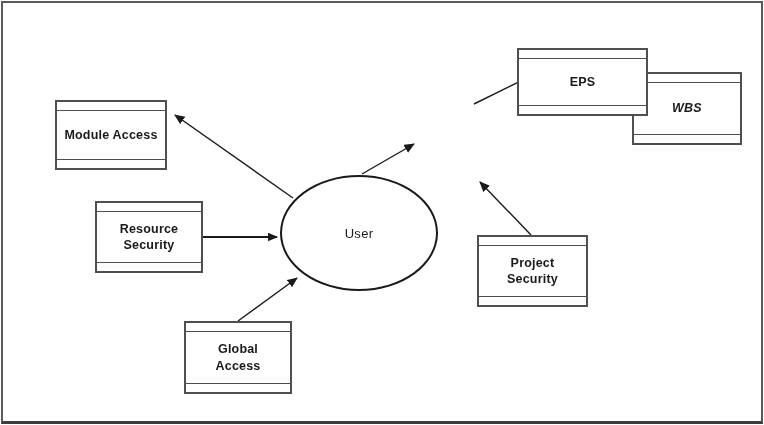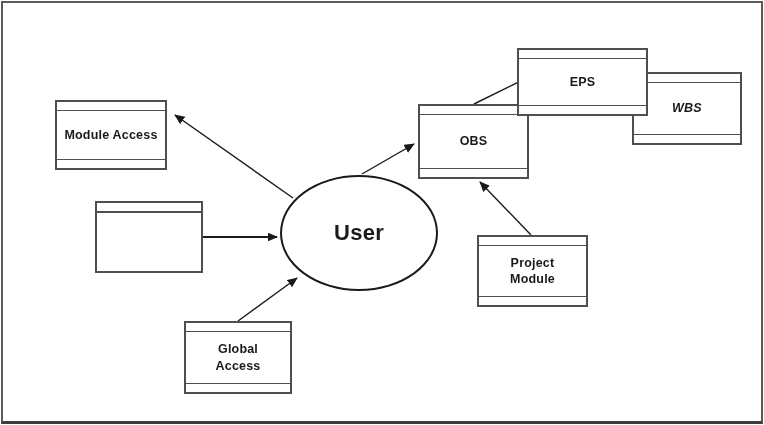--- a/index.html
+++ b/index.html
@@ -66,22 +66,22 @@
   .ellipse-node {
     position: absolute;
     z-index: 2;
     box-sizing: border-box;
     background: #ffffff;
     border: 2px solid #1a1a1a;
     border-radius: 50%;
     display: flex;
     align-items: center;
     justify-content: center;
-    font-weight: bold;
-    font-size: 22px;
+    font-weight: normal;
+    font-size: 13px;
     color: #1a1a1a;
     letter-spacing: 0.3px;
   }
   
   #node-module-access   { left: 55px;  top: 76px;  width: 112px; height: 70px; margin-top: 24px; }
   #node-resource-security{ left: 95px; top: 201px; width: 108px; height: 72px; }
   #node-global-profile  { left: 184px; top: 321px; width: 108px; height: 73px; }
   #node-obs             { left: 418px; top: 104px; width: 111px; height: 75px; }
   #node-project-profile { left: 477px; top: 235px; width: 111px; height: 72px; }
   #node-wbs             { left: 632px; top: 72px;  width: 110px; height: 73px; font-style: italic; }
@@ -108,40 +108,37 @@
   </svg>
 
   <div class="node" id="node-module-access">
     <div class="band-top"></div>
     <div class="label">Module Access</div>
     <div class="band-bottom"></div>
   </div>
 
   <div class="node" id="node-resource-security">
     <div class="band-top"></div>
+    <div class="label">Resource
+Security</div>
     <div class="band-bottom"></div>
   </div>
 
   <div class="node" id="node-global-profile">
     <div class="band-top"></div>
     <div class="label">Global
 Access</div>
     <div class="band-bottom"></div>
   </div>
 
-  <div class="node" id="node-obs">
-    <div class="band-top"></div>
-    <div class="label">OBS</div>
-    <div class="band-bottom"></div>
-  </div>
 
   <div class="node" id="node-project-profile">
     <div class="band-top"></div>
     <div class="label">Project
-Module</div>
+Security</div>
     <div class="band-bottom"></div>
   </div>
 
   <div class="node" id="node-wbs">
     <div class="band-top"></div>
     <div class="label">WBS</div>
     <div class="band-bottom"></div>
   </div>
 
   <div class="node" id="node-eps">

